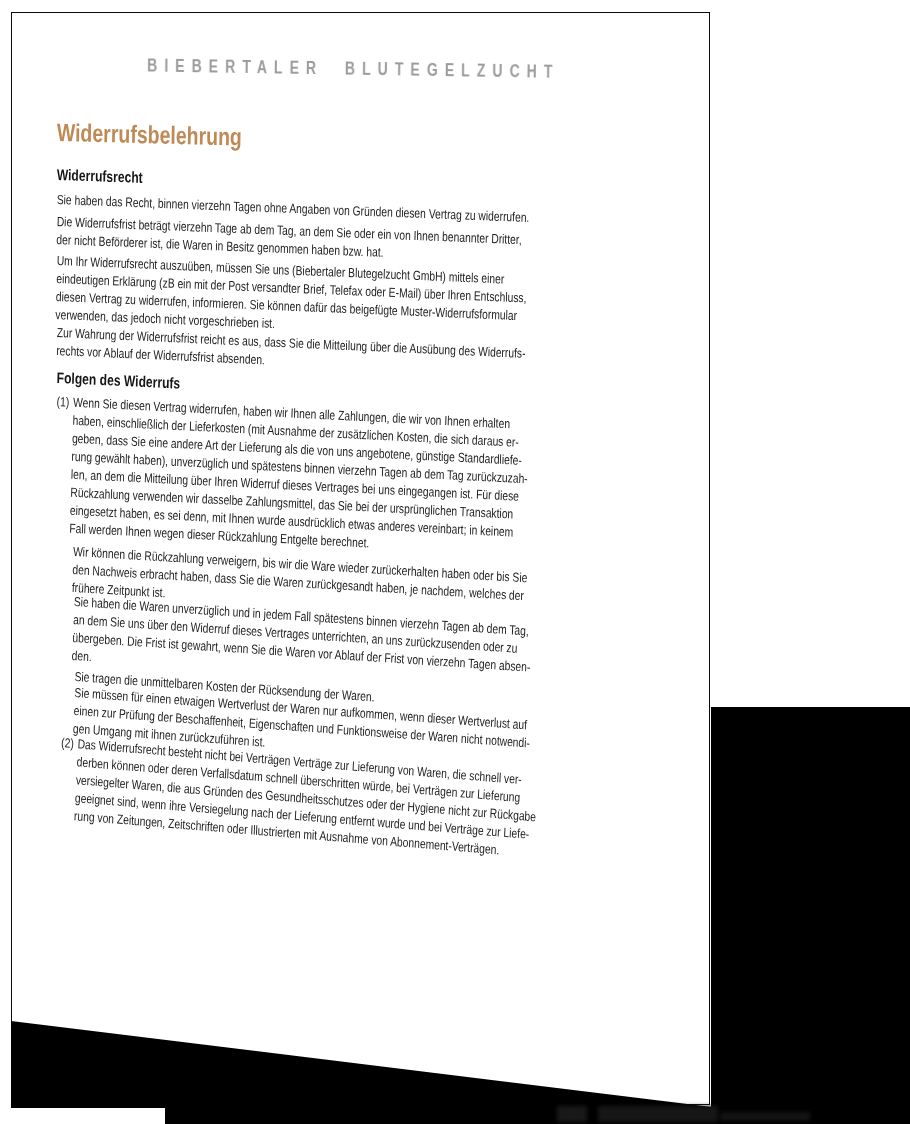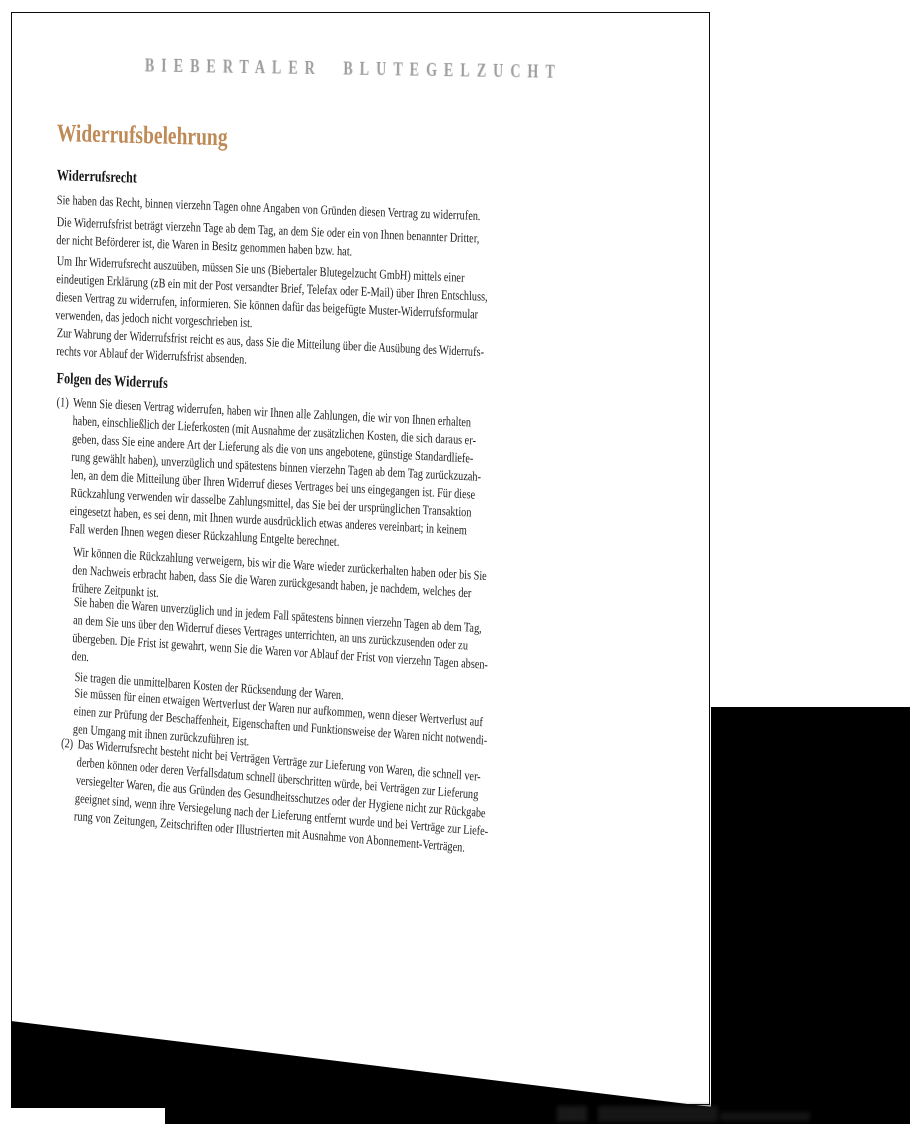--- a/index.html
+++ b/index.html
@@ -1,21 +1,21 @@
 <!DOCTYPE html>
 <html><head>
 <meta charset="utf-8">
 <style>
   html, body { margin: 0; padding: 0; background: #ffffff; }
   .canvas {
     position: relative;
     width: 910px; height: 1124px;
     background: #ffffff;
     overflow: hidden;
-    font-family: Liberation Serif, serif;
+    font-family: Liberation Sans, sans-serif;
   }
 
   
   .scan-frame {
     position: absolute;
     left: 11px; top: 12px;
     width: 699px; height: 1093px;
     background: #ffffff;
     border: 1.5px solid #0b0b0b;
     box-sizing: border-box;

